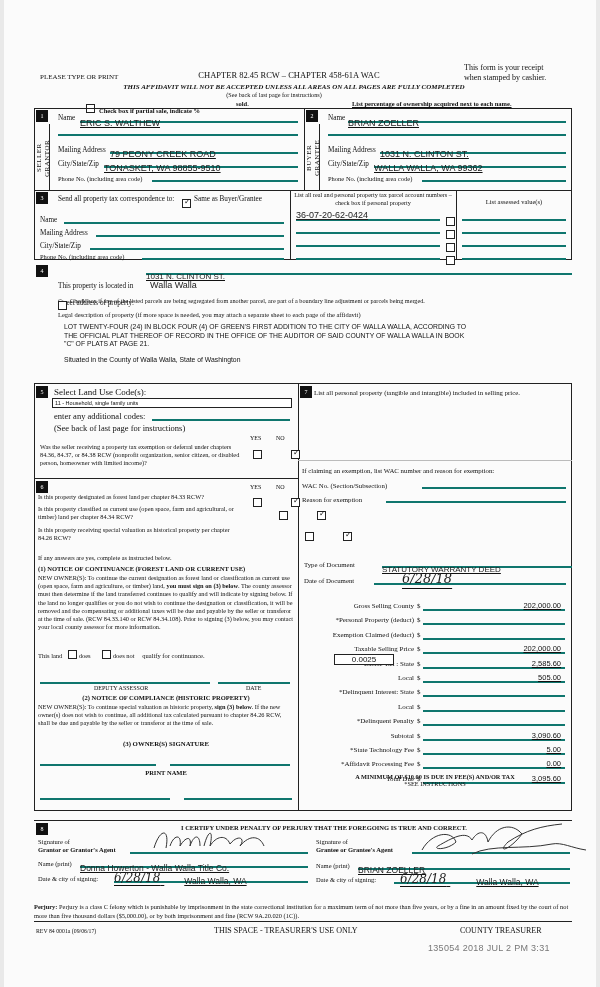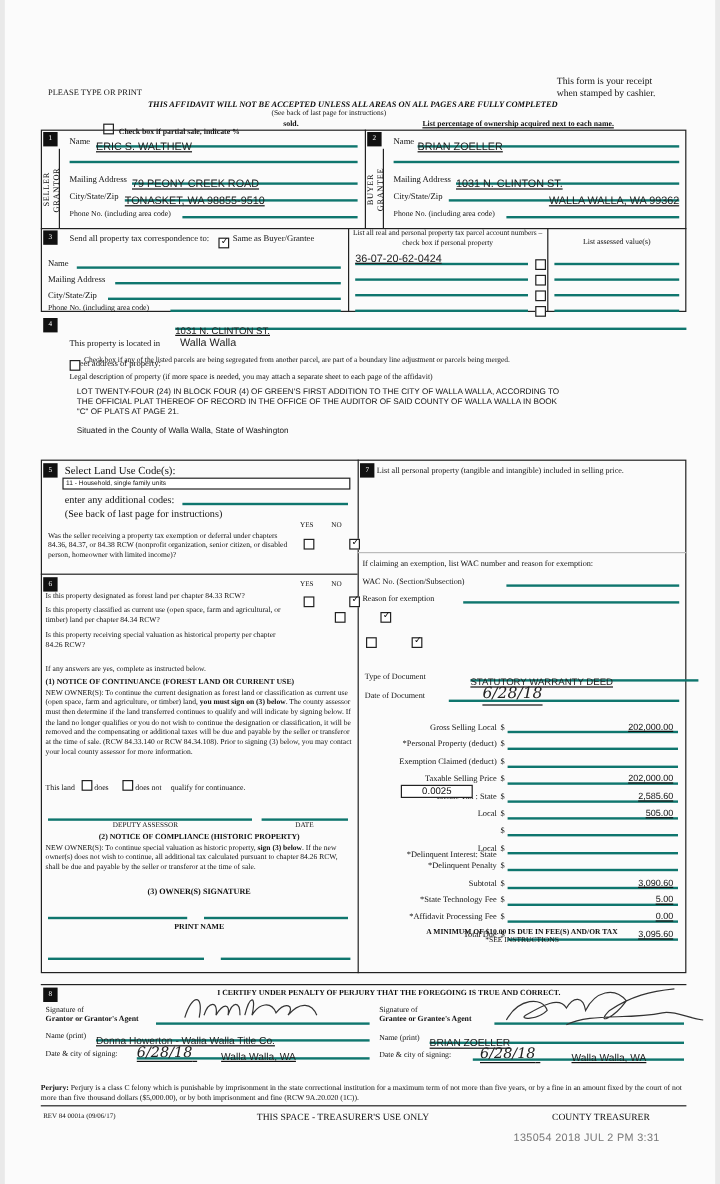--- a/index.html
+++ b/index.html
@@ -21,20 +21,21 @@
   .hand { font-family: "DejaVu Serif", serif; font-style: italic; font-size: 13px; color: #222; }
   .right { text-align: right; }
   .center { text-align: center; }
 </style>
 </head>
 <body>
 
 <div class="page">
 
   <div class="abs small" style="left:36px;top:73px;font-size:7px;">PLEASE TYPE OR PRINT</div>
+  <div class="abs center" style="left:160px;top:70px;width:250px;font-size:8.5px;">CHAPTER 82.45 RCW – CHAPTER 458-61A WAC</div>
   <div class="abs" style="left:460px;top:63px;font-size:8px;">This form is your receipt</div>
   <div class="abs" style="left:460px;top:73px;font-size:8px;">when stamped by cashier.</div>
   <div class="abs bold center" style="left:60px;top:83px;width:460px;font-size:7px;font-style:italic;">THIS AFFIDAVIT WILL NOT BE ACCEPTED UNLESS ALL AREAS ON ALL PAGES ARE FULLY COMPLETED</div>
   <div class="abs center" style="left:200px;top:91px;width:140px;font-size:6.2px;">(See back of last page for instructions)</div>
   <div class="abs" style="left:82px;top:99px;">
     <span class="chk"></span>
     <span class="bold" style="font-size:6.5px;">Check box if partial sale, indicate %</span>
   </div>
   <div class="abs bold" style="left:232px;top:100px;font-size:6.5px;">sold.</div>
   <div class="abs bold" style="left:348px;top:100px;font-size:6.5px;text-decoration:underline;">List percentage of ownership acquired next to each name.</div>
@@ -63,21 +64,21 @@
     <div class="abs sec-num" style="left:2px;top:2px;">2</div>
     <div class="abs" style="left:0;top:16px;width:16px;height:66px;border-right:1px solid #222;">
       <div class="vert abs" style="left:1px;top:6px;height:56px;"><span>BUYER</span><br><span>GRANTEE</span></div>
     </div>
     <div class="abs lbl" style="left:24px;top:6px;">Name</div>
     <div class="abs uline" style="left:44px;top:4px;width:218px;height:11px;"><span class="fill">BRIAN ZOELLER</span></div>
     <div class="abs uline" style="left:24px;top:18px;width:238px;height:10px;"></div>
     <div class="abs lbl" style="left:24px;top:38px;">Mailing Address</div>
     <div class="abs uline" style="left:76px;top:35px;width:186px;height:11px;"><span class="fill">1031 N. CLINTON ST.</span></div>
     <div class="abs lbl" style="left:24px;top:52px;">City/State/Zip</div>
-    <div class="abs uline" style="left:70px;top:49px;width:192px;height:11px;text-align:right;"><span class="fill">WALLA WALLA, WA  99362</span></div>
+    <div class="abs uline" style="left:70px;top:49px;width:192px;height:11px;"><span class="fill">WALLA WALLA, WA  99362</span></div>
     <div class="abs lbl" style="left:24px;top:67px;font-size:6.5px;">Phone No. (including area code)</div>
     <div class="abs uline" style="left:118px;top:65px;width:144px;height:9px;"></div>
   </div>
 
   <div class="abs" style="left:30px;top:190px;width:538px;height:70px;">
     <div class="abs" style="left:256px;top:0;width:1px;height:70px;background:#222;"></div>
     <div class="abs" style="left:422px;top:0;width:1px;height:70px;background:#222;"></div>
     <div class="abs sec-num" style="left:2px;top:2px;">3</div>
     <div class="abs lbl" style="left:24px;top:5px;">Send all property tax correspondence to:</div>
     <span class="abs chk on" style="left:148px;top:4px;"></span>
@@ -202,27 +203,27 @@
     <div class="abs sec-num" style="left:2px;top:3px;">7</div>
     <div class="abs" style="left:16px;top:5px;width:254px;font-size:6.8px;line-height:10px;">List all  personal property (tangible and intangible) included in selling price.</div>
     <div class="abs" style="left:0;top:77px;width:274px;height:1px;background:#bbb;"></div>
     <div class="abs" style="left:4px;top:84px;font-size:6.8px;white-space:nowrap;">If claiming an exemption, list WAC number and reason for exemption:</div>
     <div class="abs" style="left:4px;top:99px;font-size:6.8px;">WAC No. (Section/Subsection)</div>
     <div class="abs uline" style="left:124px;top:97px;width:144px;height:9px;"></div>
     <div class="abs" style="left:4px;top:113px;font-size:6.8px;">Reason for exemption</div>
     <div class="abs uline" style="left:88px;top:111px;width:180px;height:9px;"></div>
 
     <div class="abs" style="left:6px;top:178px;font-size:6.8px;">Type of Document</div>
-    <div class="abs uline" style="left:94px;top:175px;width:190px;height:10px;"><span class="fill" style="font-size:8px;">STATUTORY WARRANTY DEED</span></div>
+    <div class="abs uline" style="left:84px;top:175px;width:190px;height:10px;"><span class="fill" style="font-size:8px;">STATUTORY WARRANTY DEED</span></div>
     <div class="abs" style="left:6px;top:194px;font-size:6.8px;">Date of Document</div>
     <div class="abs uline" style="left:76px;top:190px;width:192px;height:12px;"><span class="hand" style="margin-left:28px;position:relative;top:-4px;">6/28/18</span></div>
 
     <div id="tax-rows" class="abs" style="left:0;top:210px;width:274px;">
         <div class="abs" style="left: 0px; top: 8px; width: 274px; height: 12px;">
-          <div class="abs right" style="left: 0px; top: 1px; width: 116px; font-size: 7px; white-space: nowrap;">Gross Selling Local</div>
+          <div class="abs right" style="left: 0px; top: 1px; width: 116px; font-size: 7px; white-space: nowrap;">Gross Selling County</div>
           <div class="abs" style="left: 119px; top: 1px; font-size: 7px;">$</div>
           <div class="abs uline sans right" style="left: 125px; top: 0px; width: 142px; height: 10px; font-size: 7.5px; line-height: 9px; padding-right: 4px;">202,000.00</div>
         </div>
         <div class="abs" style="left: 0px; top: 22.4px; width: 274px; height: 12px;">
           <div class="abs right" style="left: 0px; top: 1px; width: 116px; font-size: 7px; white-space: nowrap;">*Personal Property (deduct)</div>
           <div class="abs" style="left: 119px; top: 1px; font-size: 7px;">$</div>
           <div class="abs uline sans right" style="left: 125px; top: 0px; width: 142px; height: 10px; font-size: 7.5px; line-height: 9px; padding-right: 4px;"></div>
         </div>
         <div class="abs" style="left: 0px; top: 36.8px; width: 274px; height: 12px;">
           <div class="abs right" style="left: 0px; top: 1px; width: 116px; font-size: 7px; white-space: nowrap;">Exemption Claimed (deduct)</div>
@@ -238,21 +239,21 @@
           <div class="abs right" style="left: 0px; top: 1px; width: 116px; font-size: 7px; white-space: nowrap;">Excise Tax : State</div>
           <div class="abs" style="left: 119px; top: 1px; font-size: 7px;">$</div>
           <div class="abs uline sans right" style="left: 125px; top: 0px; width: 142px; height: 10px; font-size: 7.5px; line-height: 9px; padding-right: 4px;">2,585.60</div>
         </div>
         <div class="abs" style="left: 0px; top: 80px; width: 274px; height: 12px;">
           <div class="abs right" style="left: 0px; top: 1px; width: 116px; font-size: 7px; white-space: nowrap;">Local</div>
           <div class="abs" style="left: 119px; top: 1px; font-size: 7px;">$</div>
           <div class="abs uline sans right" style="left: 125px; top: 0px; width: 142px; height: 10px; font-size: 7.5px; line-height: 9px; padding-right: 4px;">505.00</div>
         </div>
         <div class="abs" style="left: 0px; top: 94.4px; width: 274px; height: 12px;">
-          <div class="abs right" style="left: 0px; top: 1px; width: 116px; font-size: 7px; white-space: nowrap; margin-top: 20px;">*Delinquent Interest: State</div>
+          <div class="abs right" style="left: 0px; top: 1px; width: 116px; font-size: 7px; white-space: nowrap;">*Delinquent Interest: State</div>
           <div class="abs" style="left: 119px; top: 1px; font-size: 7px;">$</div>
           <div class="abs uline sans right" style="left: 125px; top: 0px; width: 142px; height: 10px; font-size: 7.5px; line-height: 9px; padding-right: 4px;"></div>
         </div>
         <div class="abs" style="left: 0px; top: 108.8px; width: 274px; height: 12px;">
           <div class="abs right" style="left: 0px; top: 1px; width: 116px; font-size: 7px; white-space: nowrap;">Local</div>
           <div class="abs" style="left: 119px; top: 1px; font-size: 7px;">$</div>
           <div class="abs uline sans right" style="left: 125px; top: 0px; width: 142px; height: 10px; font-size: 7.5px; line-height: 9px; padding-right: 4px;"></div>
         </div>
         <div class="abs" style="left: 0px; top: 123.2px; width: 274px; height: 12px;">
           <div class="abs right" style="left: 0px; top: 1px; width: 116px; font-size: 7px; white-space: nowrap; font-family: Liberation Serif, serif;">*Delinquent Penalty</div>

